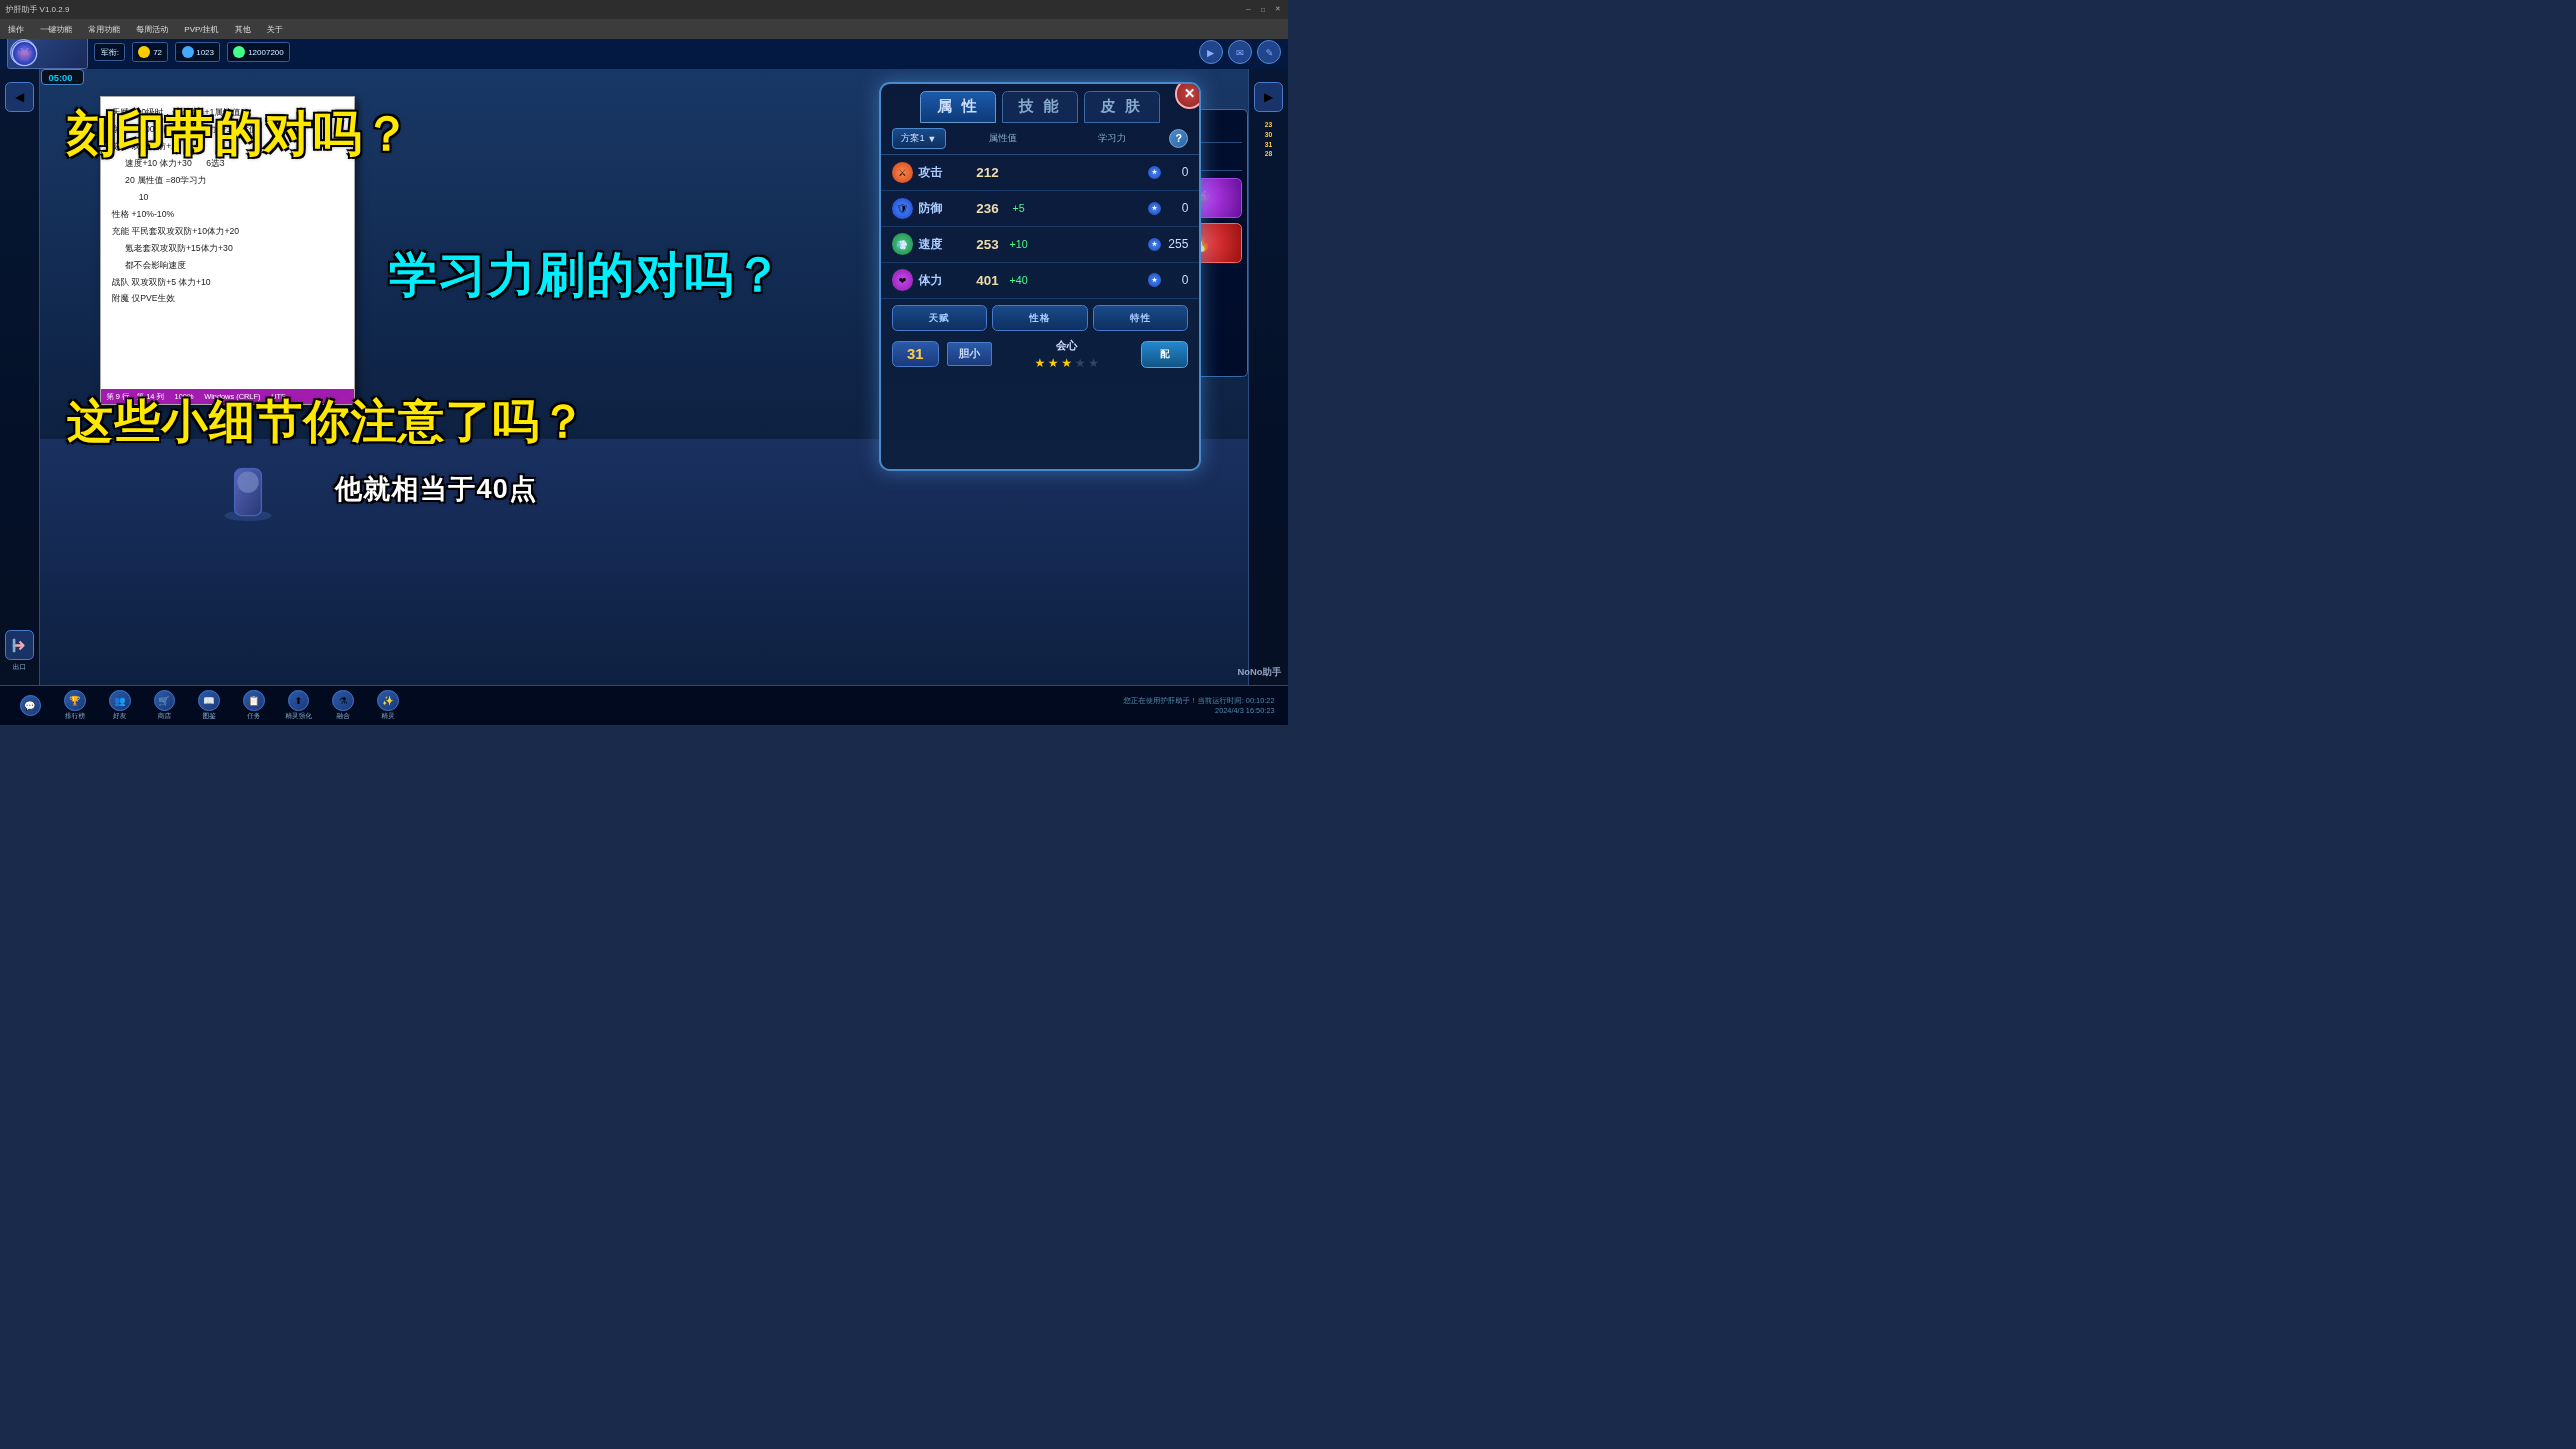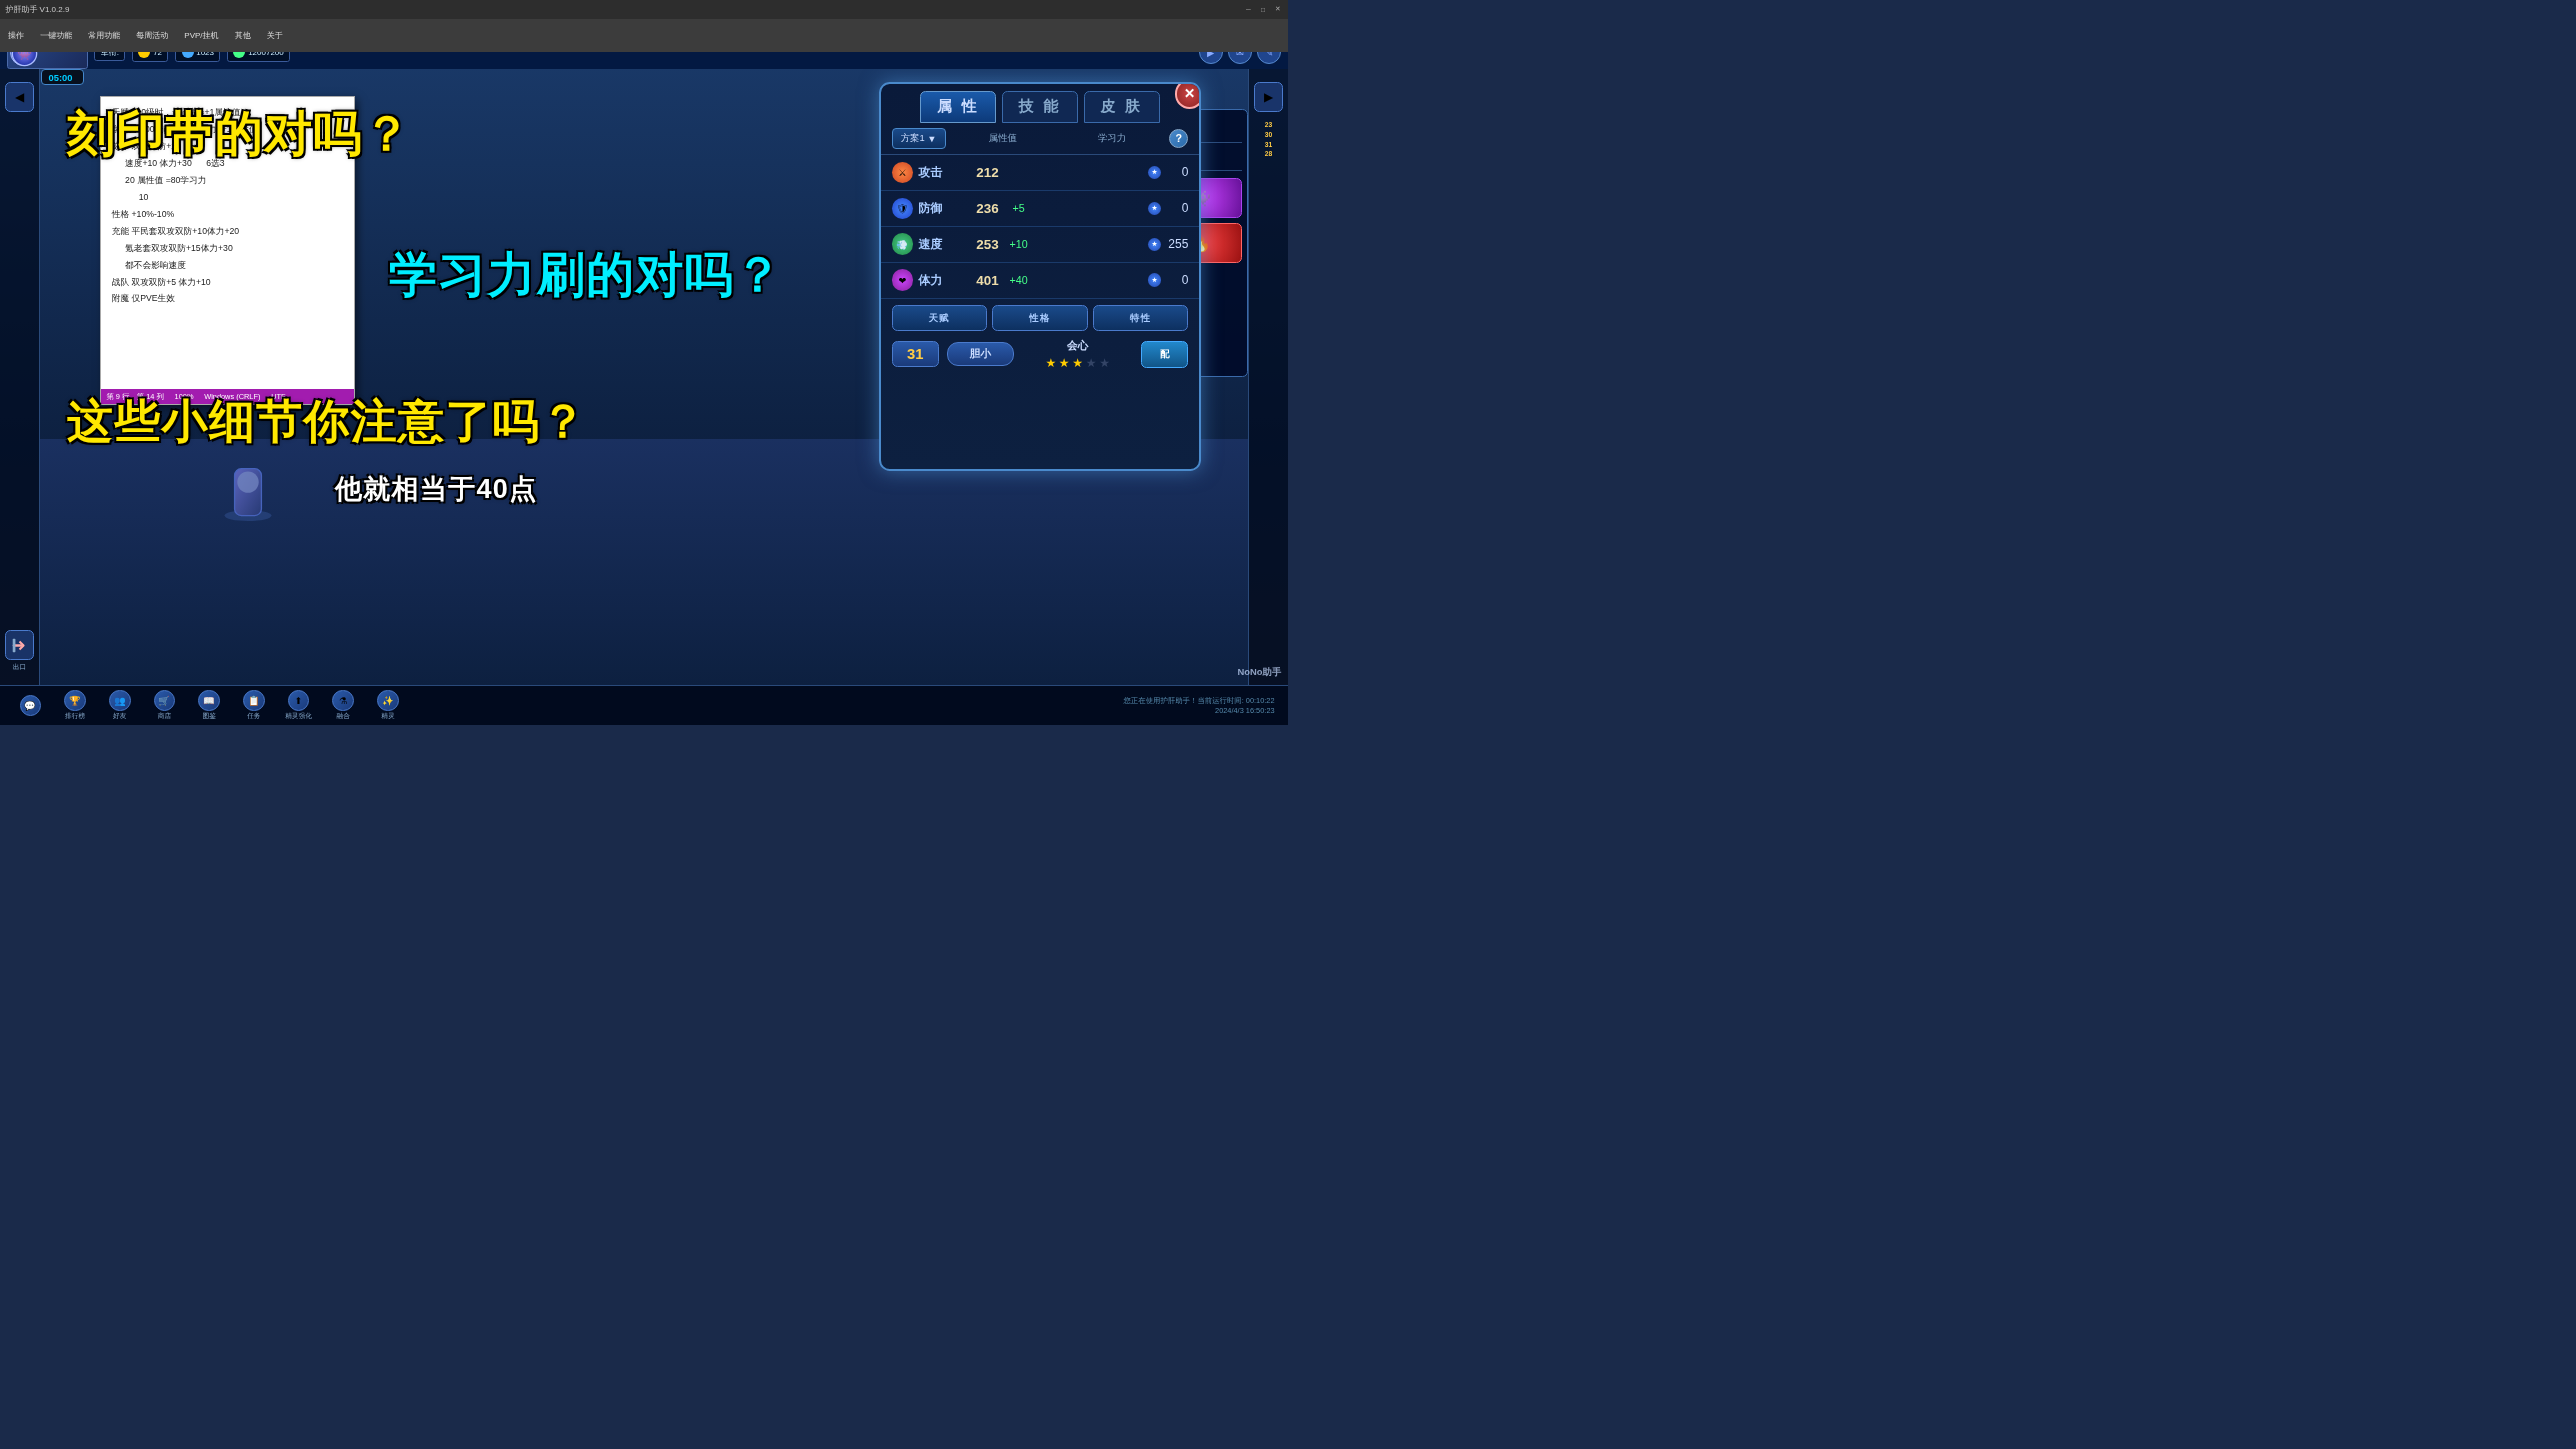--- a/index.html
+++ b/index.html
@@ -40,21 +40,21 @@
       color: #aaa;
       cursor: pointer;
       display: flex;
       align-items: center;
       justify-content: center;
     }
 
     
     #menubar {
       width: 100%;
-      height: 33px;
+      height: 20px;
       background: #3c3c3c;
       display: flex;
       align-items: center;
       padding: 0 5.4px;
       gap: 10.7px;
       position: absolute;
       top: 19px; left: 0;
       z-index: 100;
     }
     #menubar .menu-item {
@@ -489,22 +489,22 @@
       background: linear-gradient(180deg, #2a5aaa, #1a3a7a);
       border: 1.3px solid #4a7acc;
       border-radius: 5.4px;
       padding: 4px 10.7px;
       min-width: 47px;
       text-align: center;
     }
     .personality-tag {
       background: linear-gradient(180deg, #2a5aaa, #1a3a7a);
       border: 1.3px solid #4a7acc;
-      border-radius: 11px;
-      padding: 4px 22px;
+      border-radius: 2px;
+      padding: 4px 11px;
       font-size: 10.7px;
       color: #ccddff;
       font-weight: bold;
     }
     .stars-row {
       display: flex;
       gap: 2.7px;
     }
     .star { color: #ffcc00; font-size: 12px; }
     .star.empty { color: #334466; }

